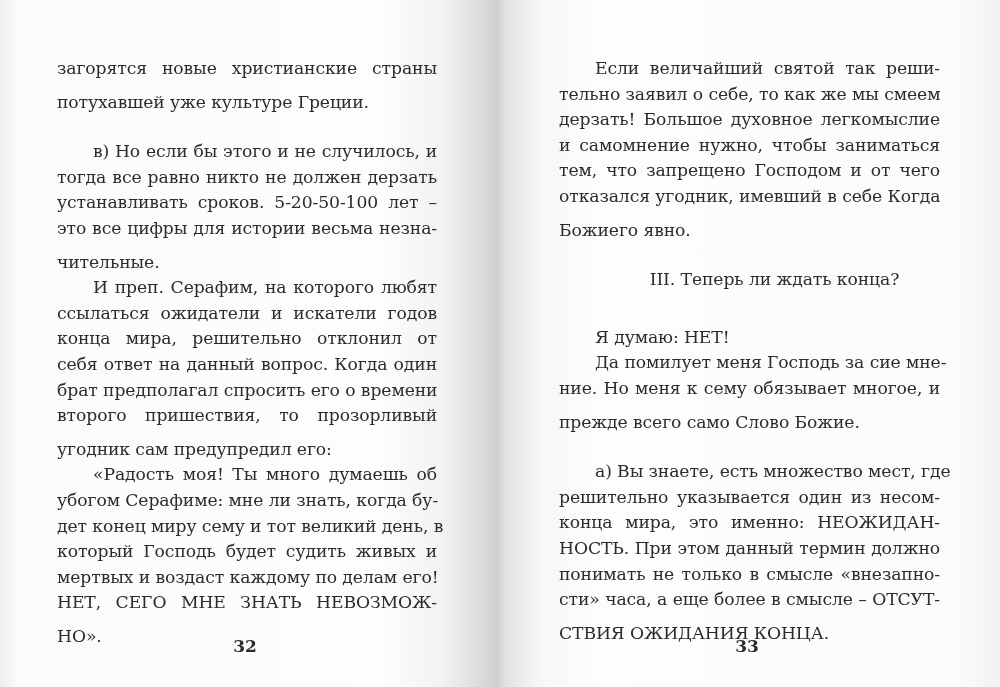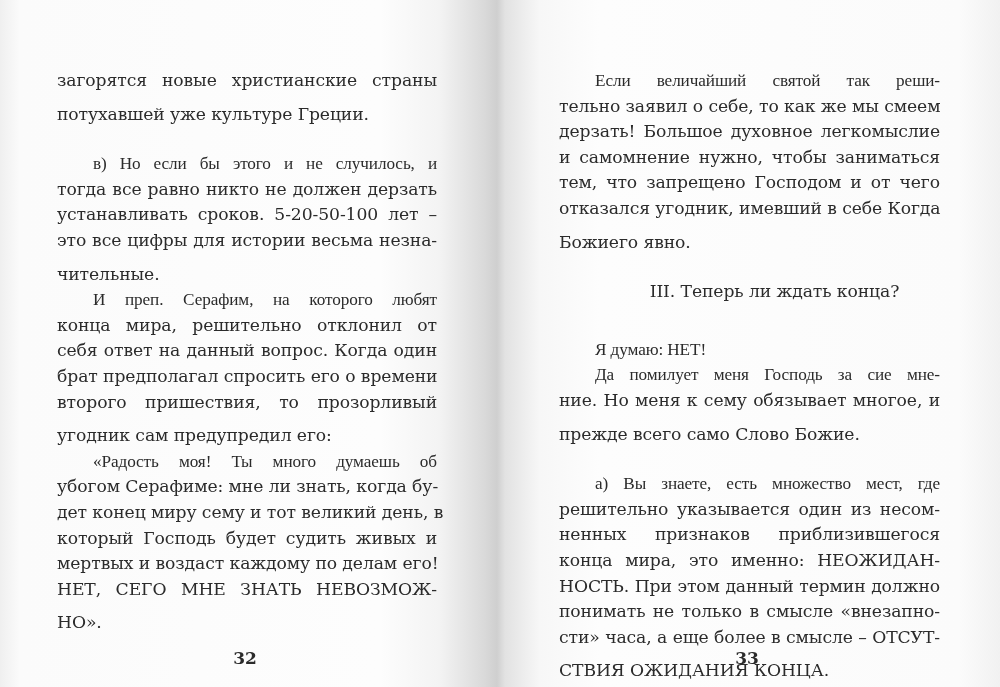--- a/index.html
+++ b/index.html
@@ -9,34 +9,34 @@
     font-family: "DejaVu Serif", "Liberation Serif", serif;
     color: #2b2b2b;
   }
   .spread {
     position: relative; width: 1000px; height: 687px;
     background: linear-gradient(to right,
       #efefef 0px, #fbfbfb 20px, #fdfdfd 380px, #f3f3f3 440px,
       #d9d9d9 485px, #cfcfcf 497px, #e2e2e2 505px, #f7f7f7 540px,
       #fdfdfd 600px, #fbfbfb 960px, #f1f1f1 1000px);
   }
-  .page { position: absolute; top: 12px; height: 573px; }
+  .page { position: absolute; top: 0; height: 573px; }
   .page.left { left: 0; width: 500px; }
   .page.right { left: 500px; width: 500px; }
   .text {
     position: absolute; top: 56px; width: 380px;
     font-size: 17.2px; line-height: 25.6px;
     text-align: justify; text-align-last: left;
     letter-spacing: -0.1px;
   }
   .page.left .text { left: 57px; }
   .page.right .text { left: 59px; width: 381px; }
   .line { display: block; white-space: nowrap; text-align-last: justify; text-align: justify; }
   .line.last { text-align-last: left; margin-top: 8px; }
-  .indent { padding-left: 36px; font-family: Liberation Serif, serif; }
+  .indent { padding-left: 36px; }
   .gap { height: 24px; }
   .heading { display: block; text-align: center; text-align-last: center; padding-left: 50px; }
   .pagenum {
     position: absolute; top: 636px; width: 100%;
     text-align: center; font-weight: bold; font-size: 17px;
   }
   .page.left .pagenum { left: -5px; }
   .page.right .pagenum { left: -3px; }
 </style>
 </head>
@@ -48,20 +48,21 @@
     <div class="text">
       <span class="line">загорятся новые христианские страны</span>
       <span class="line last">потухавшей уже культуре Греции.</span>
       <div class="gap"></div>
       <span class="line indent">в) Но если бы этого и не случилось, и</span>
       <span class="line">тогда все равно никто не должен дерзать</span>
       <span class="line">устанавливать сроков. 5-20-50-100 лет –</span>
       <span class="line">это все цифры для истории весьма незна-</span>
       <span class="line last">чительные.</span>
       <span class="line indent">И преп. Серафим, на которого любят</span>
+      <span class="line">ссылаться ожидатели и искатели годов</span>
       <span class="line">конца мира, решительно отклонил от</span>
       <span class="line">себя ответ на данный вопрос. Когда один</span>
       <span class="line">брат предполагал спросить его о времени</span>
       <span class="line">второго пришествия, то прозорливый</span>
       <span class="line last">угодник сам предупредил его:</span>
       <span class="line indent">«Радость моя! Ты много думаешь об</span>
       <span class="line">убогом Серафиме: мне ли знать, когда бу-</span>
       <span class="line">дет конец миру сему и тот великий день, в</span>
       <span class="line">который Господь будет судить живых и</span>
       <span class="line">мертвых и воздаст каждому по делам его!</span>
@@ -83,21 +84,20 @@
       <div class="gap"></div>
       <span class="heading">III. Теперь ли ждать конца?</span>
       <div class="gap"></div>
       <span class="line last indent">Я думаю: НЕТ!</span>
       <span class="line indent">Да помилует меня Господь за сие мне-</span>
       <span class="line">ние. Но меня к сему обязывает многое, и</span>
       <span class="line last">прежде всего само Слово Божие.</span>
       <div class="gap"></div>
       <span class="line indent">а) Вы знаете, есть множество мест, где</span>
       <span class="line">решительно указывается один из несом-</span>
-      <span class="line">ненных признаков приблизившегося</span>
       <span class="line">конца мира, это именно: НЕОЖИДАН-</span>
       <span class="line">НОСТЬ. При этом данный термин должно</span>
       <span class="line">понимать не только в смысле «внезапно-</span>
       <span class="line">сти» часа, а еще более в смысле – ОТСУТ-</span>
       <span class="line last">СТВИЯ ОЖИДАНИЯ КОНЦА.</span>
     </div>
     <div class="pagenum">33</div>
   </div>
 
 </div>

